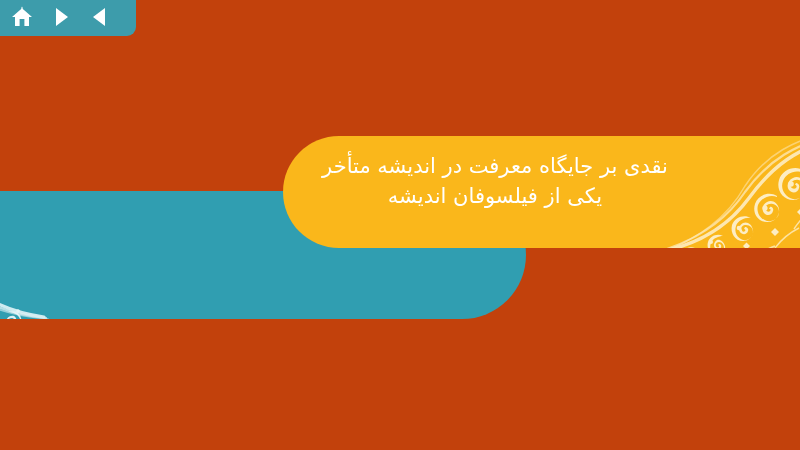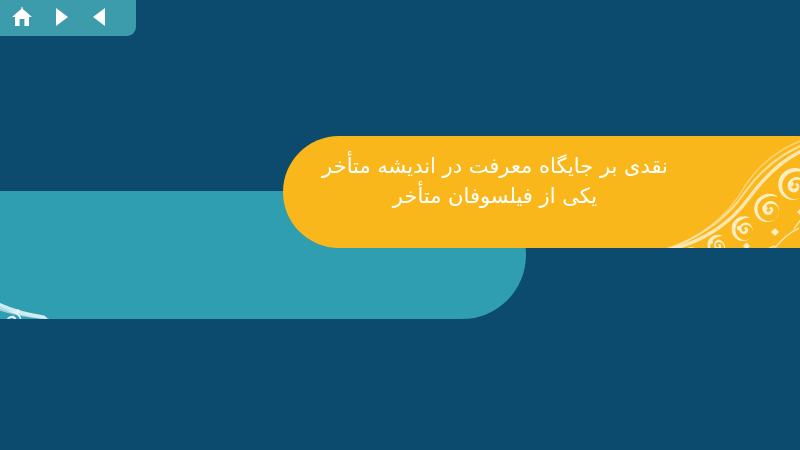--- a/index.html
+++ b/index.html
@@ -5,21 +5,21 @@
   html, body {
     margin: 0;
     padding: 0;
     background: #ffffff;
   }
   #slide {
     position: relative;
     width: 800px;
     height: 450px;
     overflow: hidden;
-    background: #0c4a6e;
+    background: #c2410c;
     font-family: "DejaVu Sans", "Liberation Sans", sans-serif;
   }
 
   
   #navbar {
     position: absolute;
     left: -14px;
     top: -10px;
     width: 150px;
     height: 46px;
@@ -184,21 +184,21 @@
           <path d="M178,66 c-12,7 -22,16 -29,27"></path>
           <path d="M154,92 c-10,5 -18,12 -24,20"></path>
           <path d="M130,110 c-8,3 -14,6 -19,10"></path>
         </g>
       </svg>
     </div>
   </div>
 
   <div id="title-block">
     <div class="title-line">نقدی بر جایگاه معرفت در اندیشه متأخر</div>
-    <div class="title-line">یکی از فیلسوفان متأخر</div>
+    <div class="title-line">یکی از فیلسوفان اندیشه</div>
   </div>
 
   <div id="navbar">
     <div class="nav-btn">
       <span>
         <svg width="22" height="22" viewBox="0 0 22 22" xmlns="http://www.w3.org/2000/svg">
           <path d="M16,2 L16,20 L4,11 Z" fill="#ffffff"></path>
         </svg>
       </span>
     </div>

